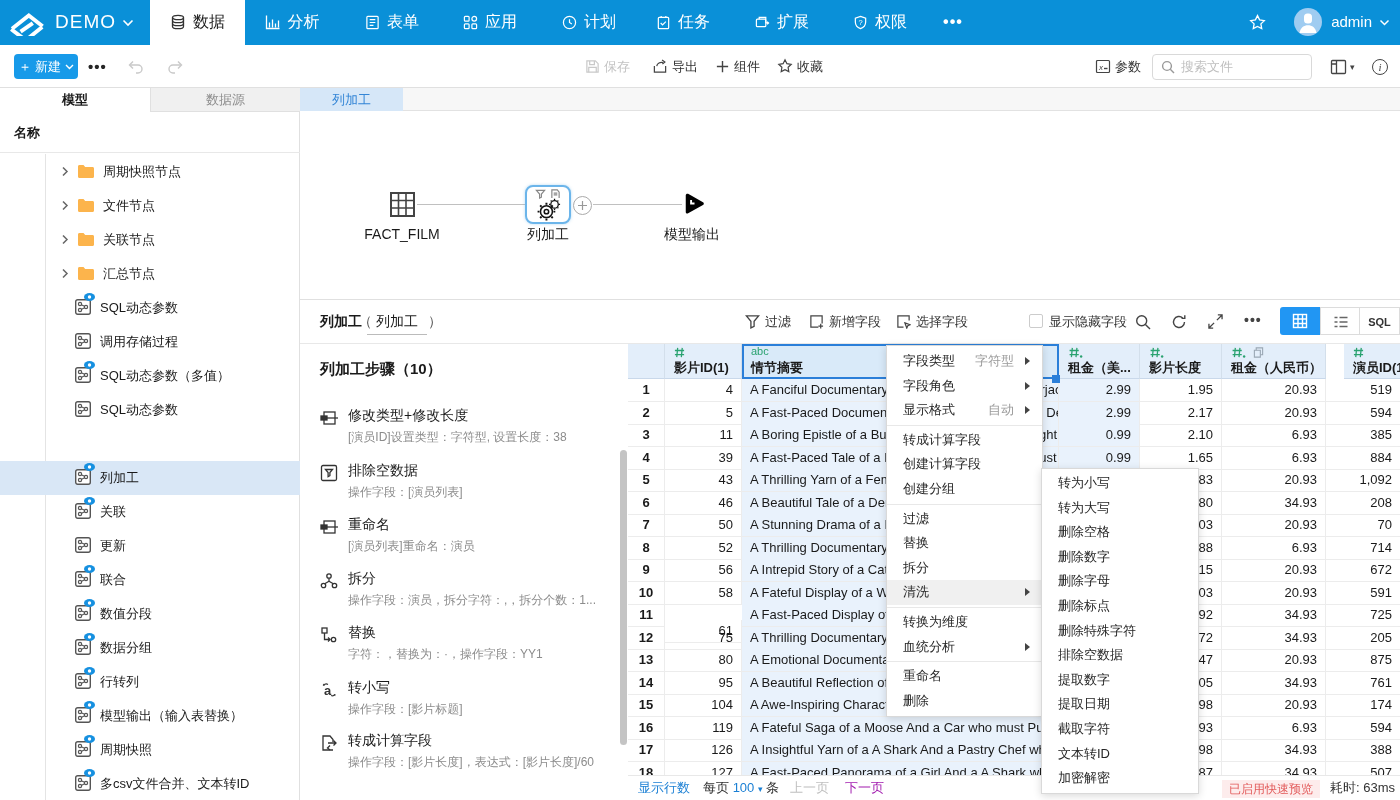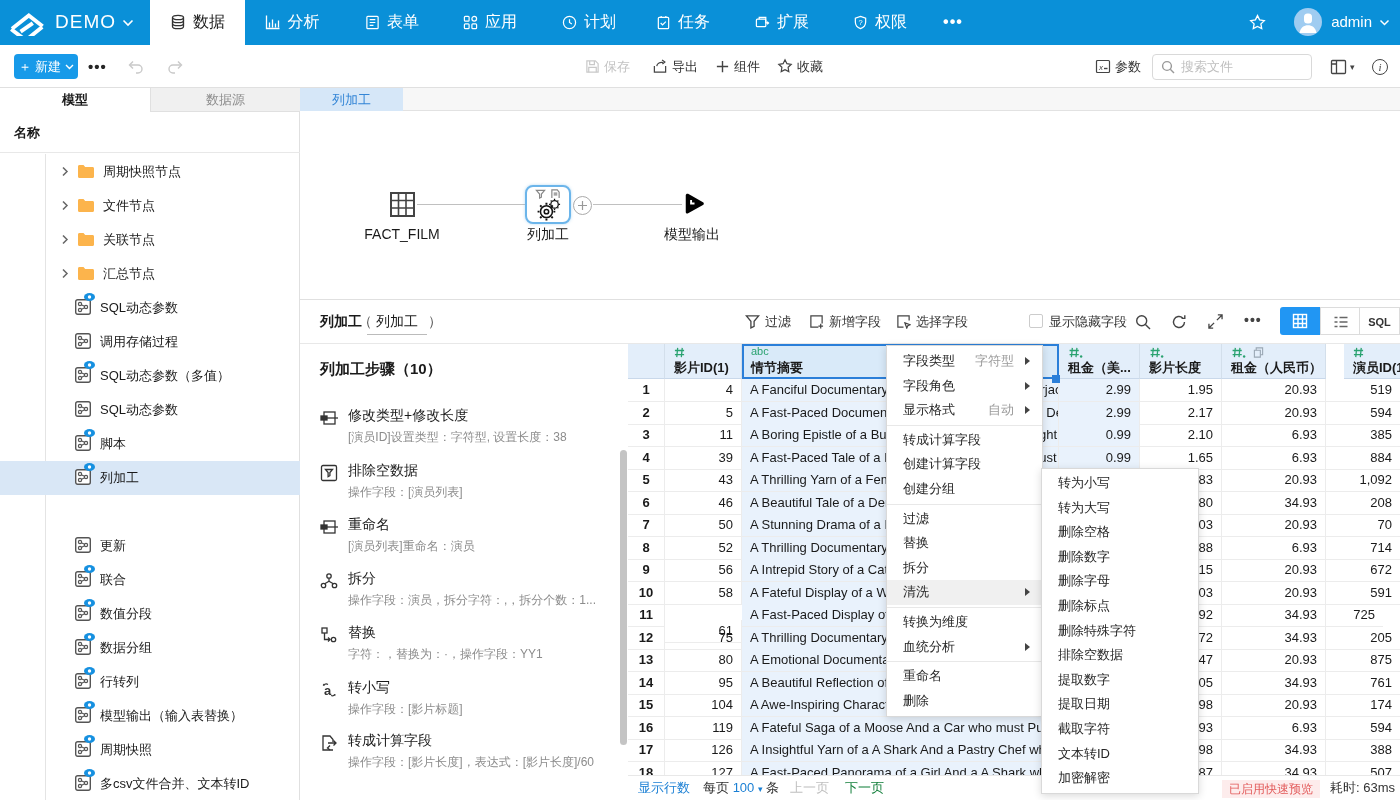--- a/index.html
+++ b/index.html
@@ -281,37 +281,37 @@
           <use href="#eyeb"></use>
         </svg>
   <span class="lbl2">SQL动态参数（多值）</span>
 </div>
 <div class="trow" style="top:239px;">
   <svg class="nico" width="16" height="16" viewBox="0 0 16 16">
           <use href="#nodeico"></use>
         </svg>
   <span class="lbl2">SQL动态参数</span>
 </div>
-<div class="trow" style="top:273px;">
-  <svg class="nico" width="16" height="16" viewBox="0 0 16 16">
-          <use href="#nodeico"></use>
-        </svg>
-        <svg style="position:absolute;left:84px;top:2px;" width="11" height="8" viewBox="0 0 11 8">
-          <use href="#eyeb"></use>
-        </svg>
-  <span class="lbl2">脚本</span>
-</div>
 <div class="trow sel" style="top:307px;">
   <svg class="nico" width="16" height="16" viewBox="0 0 16 16">
           <use href="#nodeico"></use>
         </svg>
         <svg style="position:absolute;left:84px;top:2px;" width="11" height="8" viewBox="0 0 11 8">
           <use href="#eyeb"></use>
         </svg>
   <span class="lbl2">列加工</span>
+</div>
+<div class="trow" style="top:341px;">
+  <svg class="nico" width="16" height="16" viewBox="0 0 16 16">
+          <use href="#nodeico"></use>
+        </svg>
+        <svg style="position:absolute;left:84px;top:2px;" width="11" height="8" viewBox="0 0 11 8">
+          <use href="#eyeb"></use>
+        </svg>
+  <span class="lbl2">关联</span>
 </div>
 <div class="trow" style="top:375px;">
   <svg class="nico" width="16" height="16" viewBox="0 0 16 16">
           <use href="#nodeico"></use>
         </svg>
   <span class="lbl2">更新</span>
 </div>
 <div class="trow" style="top:409px;">
   <svg class="nico" width="16" height="16" viewBox="0 0 16 16">
           <use href="#nodeico"></use>
@@ -663,21 +663,21 @@
 <div class="cell num selcol" style="left:431px;top:237.5px;width:81px;">2.99</div>
 <div class="cell num" style="left:512px;top:237.5px;width:82px;">2.03</div>
 <div class="cell num" style="left:594px;top:237.5px;width:104px;">20.93</div>
 <div class="cell num" style="left:698px;top:237.5px;width:74px;border-right:none;">591</div>
 <div class="cell rowno" style="left:0;top:260.0px;width:37px;">11</div>
 <div class="cell num" style="left:37px;top:276px;width:77px;">61</div>
 <div class="cell selcol" style="left:114px;top:260.0px;width:317px;padding-left:8px;">A Fast-Paced Display of a Composer And a Moose who must Sink a Robot in An Abandoned Mine Shaft</div>
 <div class="cell num selcol" style="left:431px;top:260.0px;width:81px;">4.99</div>
 <div class="cell num" style="left:512px;top:260.0px;width:82px;">2.92</div>
 <div class="cell num" style="left:594px;top:260.0px;width:104px;">34.93</div>
-<div class="cell num" style="left:681px;top:260.0px;width:74px;border-right:none;">725</div>
+<div class="cell num" style="left:698px;top:260.0px;width:74px;border-right:none;">725</div>
 <div class="cell rowno" style="left:0;top:282.5px;width:37px;">12</div>
 <div class="cell num" style="left:37px;top:282.5px;width:77px;">75</div>
 <div class="cell selcol" style="left:114px;top:282.5px;width:317px;padding-left:8px;">A Thrilling Documentary of a Car And a Student who must Sink a Hunter in The Canadian Rockies</div>
 <div class="cell num selcol" style="left:431px;top:282.5px;width:81px;">4.99</div>
 <div class="cell num" style="left:512px;top:282.5px;width:82px;">2.72</div>
 <div class="cell num" style="left:594px;top:282.5px;width:104px;">34.93</div>
 <div class="cell num" style="left:698px;top:282.5px;width:74px;border-right:none;">205</div>
 <div class="cell rowno" style="left:0;top:305.0px;width:37px;">13</div>
 <div class="cell num" style="left:37px;top:305.0px;width:77px;">80</div>
 <div class="cell selcol" style="left:114px;top:305.0px;width:317px;padding-left:8px;">A Emotional Documentary of a Student And a Girl who must Build a Boat in Nigeria</div>
@@ -721,21 +721,21 @@
 <div class="cell num" style="left:594px;top:417.5px;width:104px;">34.93</div>
 <div class="cell num" style="left:698px;top:417.5px;width:74px;border-right:none;">507</div>
 <div style="position:absolute;left:114px;top:0;width:317px;height:35px;border:2px solid #2b7fd9;z-index:5;"></div>
 <div style="position:absolute;left:424px;top:31px;width:8px;height:8px;background:#2b7fd9;z-index:6;"></div>
   </div>
 </div>
 <div id="footer">
   <div class="ft" style="left:10px;color:#1a7fd4;">显示行数</div>
   <div class="ft" style="left:75px;color:#333;">每页 <span style="color:#1a7fd4;">100 <span style="font-size:9px;">▾</span></span> 条</div>
   <div class="ft" style="left:162px;color:#c0c0c0;">上一页</div>
-  <div class="ft" style="left:217px;color:#15803d;">下一页</div>
+  <div class="ft" style="left:217px;color:#a21caf;">下一页</div>
   <div class="ft" style="left:594px;width:98px;background:#fdecec;color:#e25b5b;text-align:center;top:4px;height:18px;line-height:18px;font-size:12px;">已启用快速预览</div>
   <div class="ft" style="left:702px;color:#333;">耗时: 63ms</div>
 </div>
 <div class="menu" style="left:886px;top:345px;width:157px;padding:3px 0;">
 <div class="mi">字段类型<span class="rlab">字符型</span><span class="arr"></span></div>
 <div class="mi">字段角色<span class="arr"></span></div>
 <div class="mi">显示格式<span class="rlab">自动</span><span class="arr"></span></div>
 <div class="mdiv"></div>
 <div class="mi">转成计算字段</div>
 <div class="mi">创建计算字段</div>

